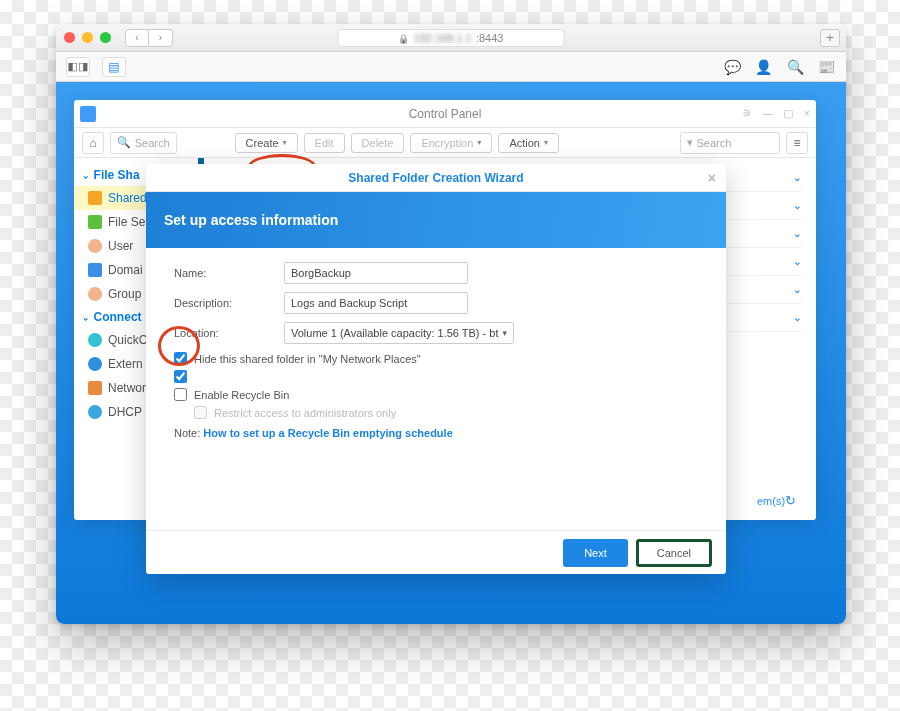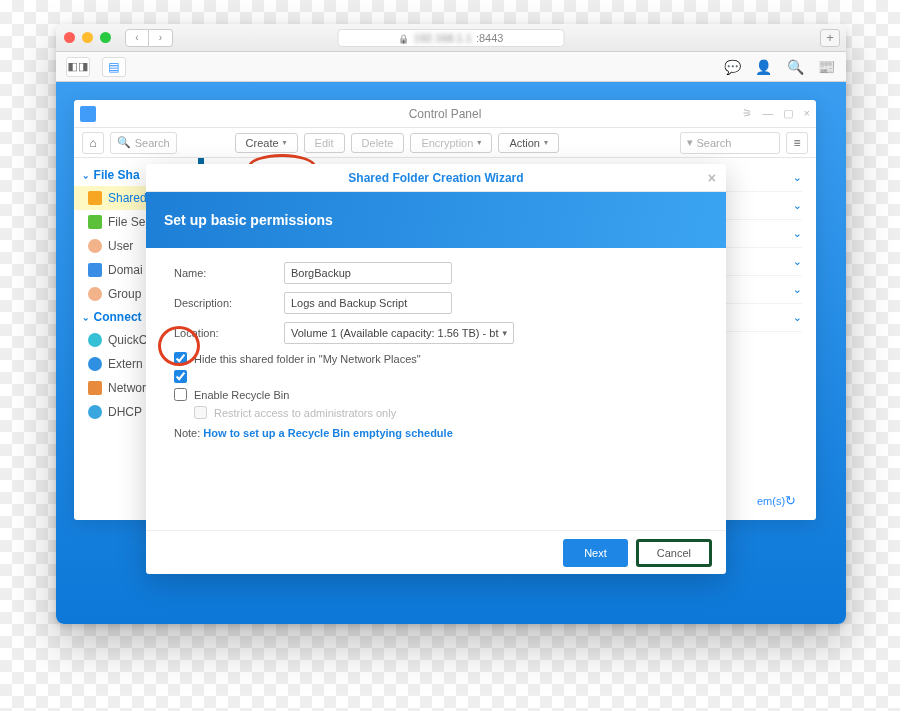--- a/index.html
+++ b/index.html
@@ -57,21 +57,21 @@
   .footer-list{position:absolute;right:20px;bottom:12px;font-size:11px;color:#2a8cff;display:flex;align-items:center;}
   .refresh{color:#2a8cff;font-size:13px;}
 
   .wizard{position:absolute; left:90px; top:82px; width:580px; height:410px; background:#fff; border-radius:3px; box-shadow:0 8px 30px rgba(0,0,0,.2); z-index:10; display:flex; flex-direction:column;}
   .wz-title{height:28px;display:flex;align-items:center;justify-content:center;position:relative;border-bottom:1px solid #e8e8e8;font-size:12px;color:#1e87e5;font-weight:bold;}
   .wz-title .x{position:absolute;right:10px;color:#bbb;font-size:14px;cursor:pointer;}
   .wz-banner{height:56px;background:linear-gradient(100deg,#1d7fd6,#3ba4f2);color:#fff;display:flex;align-items:center;padding:0 18px;font-size:14px;font-weight:bold;}
   .wz-body{flex:1;padding:14px 28px;font-size:11px;color:#555;position:relative;}
   .frow{display:flex;align-items:center;margin-bottom:8px;}
   .flabel{width:110px;color:#555;}
-  .finput{width:168px;border:1px solid #ccc;border-radius:2px;padding:3px 6px;font-size:11px;color:#444;height:22px;}
+  .finput{width:184px;border:1px solid #ccc;border-radius:2px;padding:3px 6px;font-size:11px;color:#444;height:22px;}
   .fselect{width:230px;border:1px solid #ccc;border-radius:2px;padding:3px 6px;font-size:11px;color:#444;height:22px;display:flex;align-items:center;justify-content:space-between;}
   .chk{display:flex;align-items:center;gap:7px;margin:5px 0;color:#555;}
   .chk input{accent-color:#1e87e5;width:13px;height:13px;}
   .chk.disabled{color:#bbb;} .chk.indent{margin-left:20px;}
   .note{margin-top:8px;color:#555;} .note a{color:#1a82e2;font-weight:bold;text-decoration:none;}
   .annot-hide{position:absolute; left:12px; top:78px; width:42px;height:40px;border:3px solid #e04020;border-radius:50%;pointer-events:none;}
   .wz-foot{height:44px;border-top:1px solid #eee;display:flex;justify-content:flex-end;align-items:center;gap:8px;padding:0 14px;}
   .btn{border:3px solid #14532d;border-radius:3px;padding:5px 18px;font-size:11px;background:#fff;color:#555;cursor:pointer;}
   .btn.primary{background:#1e87e5;border-color:#1e87e5;color:#fff;}
   .blur{filter:blur(2px);}
@@ -222,21 +222,21 @@
         <span class="refresh">↻</span>
       </div>
     </div>
 
     <div class="wizard">
       <div class="wz-title">
         <span>Shared Folder Creation Wizard</span>
         <span class="x">×</span>
       </div>
       <div class="wz-banner">
-        <span>Set up basic permissions</span>
+        <span>Set up access information</span>
       </div>
       <div class="wz-body">
         <div class="frow">
           <div class="flabel">Name:</div>
           <input class="finput" value="BorgBackup" style="">
         </div>
         <div class="frow">
           <div class="flabel">Description:</div>
           <input class="finput" value="Logs and Backup Script" style="">
         </div>

